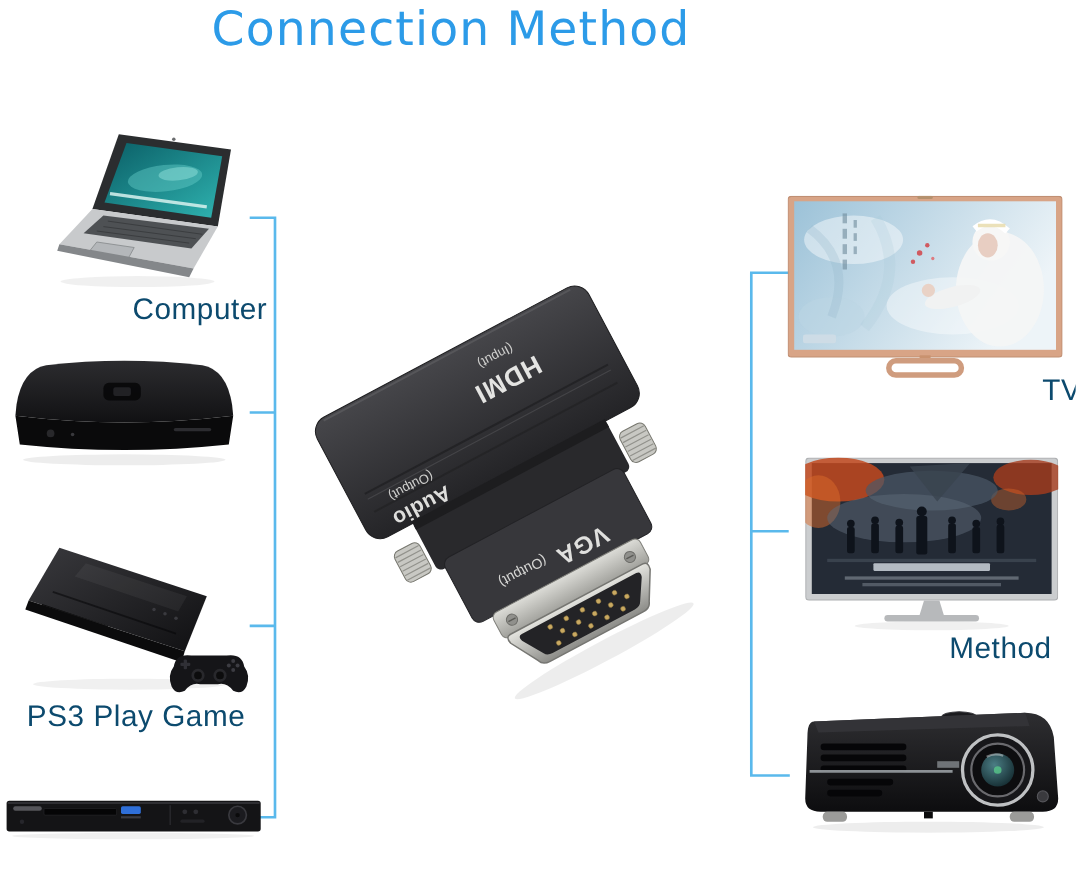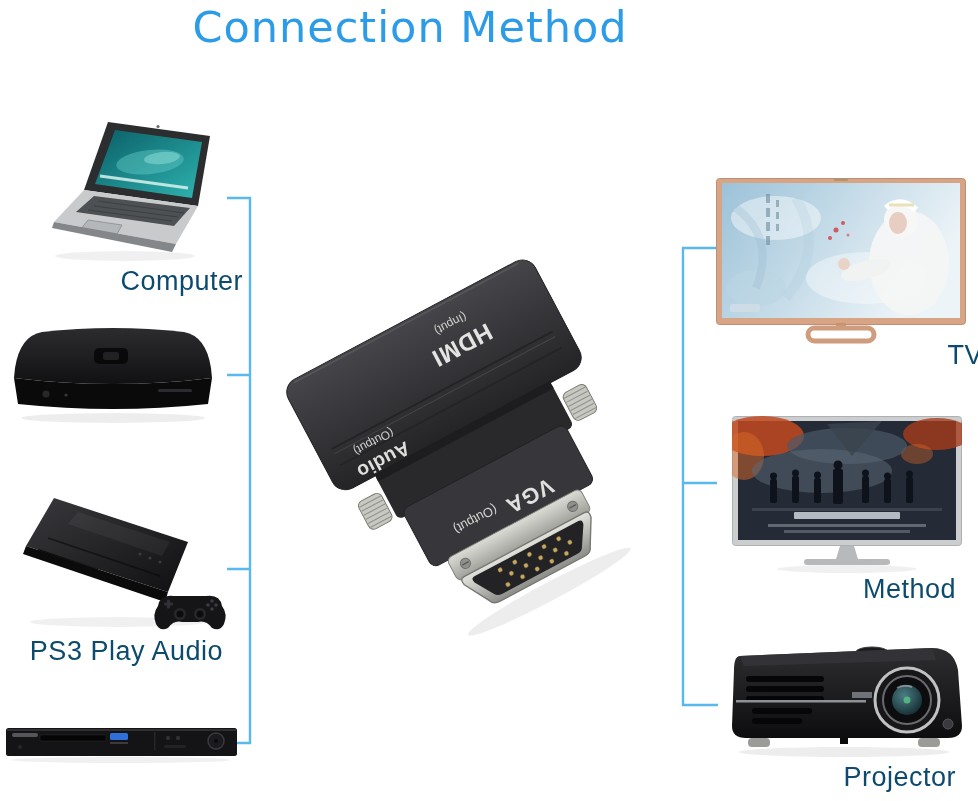--- a/index.html
+++ b/index.html
@@ -102,21 +102,21 @@
           <circle cx="10" cy="2" r="3.5" fill="#0c0c0d"></circle>
         <rect x="-26" y="-9.5" width="9" height="3" rx="1" fill="#303036"></rect>
         <rect x="-23" y="-12.5" width="3" height="9" rx="1" fill="#303036"></rect>
         <circle cx="22" cy="-11" r="1.8" fill="#3c3c42"></circle>
           <circle cx="26" cy="-7" r="1.8" fill="#3c3c42"></circle>
         <circle cx="18" cy="-7" r="1.8" fill="#3c3c42"></circle>
           <circle cx="22" cy="-3" r="1.8" fill="#3c3c42"></circle>
       </g>
     </svg>
   </div>
-  <div class="dlabel" style="left:23px;top:636px;">PS3 Play Audio</div>
+  <div class="dlabel" style="left:23px;top:636px;">PS3 Play Game</div>
 
   <div class="device" style="left:4px;top:718px;">
     <svg width="235" height="48" viewBox="0 0 235 48">
       <ellipse cx="117" cy="42" rx="110" ry="3" fill="#000" opacity="0.06"></ellipse>
       <rect x="2" y="10" width="231" height="28" rx="2.5" fill="#141416"></rect>
       <path d="M3,12 L232,12" stroke="#3f3f44" stroke-width="1.5" opacity="0.85" fill="none"></path>
       <rect x="8" y="15" width="26" height="4" rx="2" fill="#55555a"></rect>
       <circle cx="16" cy="29" r="2" fill="#26262b"></circle>
       <rect x="36" y="17" width="66" height="6" rx="1" fill="#050506" stroke="#2a2a2e" stroke-width="0.5"></rect>
       <rect x="106" y="15" width="18" height="7" rx="1.5" fill="#2f6fd8"></rect>
@@ -242,21 +242,20 @@
         <circle cx="185" cy="60" r="15" fill="url(#lensg)"></circle>
         <circle cx="185" cy="60" r="3.5" fill="#57c78a" opacity="0.8"></circle>
         <path d="M175,48 Q182,44 190,47" stroke="#cfd3d5" stroke-width="2" opacity="0.5" fill="none"></path>
       </g>
       <circle cx="226" cy="84" r="5" fill="#3a3a3e" stroke="#55555a" stroke-width="1"></circle>
       <rect x="26" y="98" width="22" height="9" rx="4" fill="#9b9b99"></rect>
       <rect x="196" y="98" width="22" height="9" rx="4" fill="#9b9b99"></rect>
       <rect x="118" y="98" width="8" height="6" fill="#0b0b0c"></rect>
     </svg>
   </div>
-  <div class="dlabel" style="left:756px;top:762px;">Projector</div>
 
   <div class="device" style="left:250px;top:237px;z-index:4;">
     <svg width="450" height="430" viewBox="0 0 450 430">
       <defs>
         <linearGradient id="shellg" x1="0" y1="0" x2="0" y2="1">
           <stop offset="0" stop-color="#46464a"></stop>
             <stop offset="1" stop-color="#242427"></stop>
         </linearGradient>
         <linearGradient id="metalg" x1="0" y1="0" x2="0" y2="1">
           <stop offset="0" stop-color="#dcdcd7"></stop>

